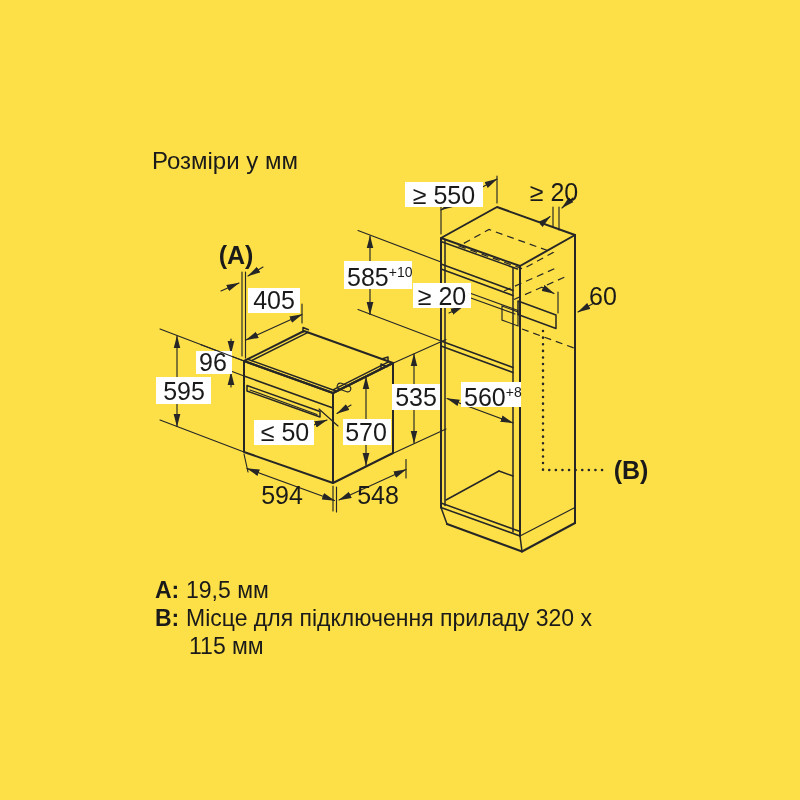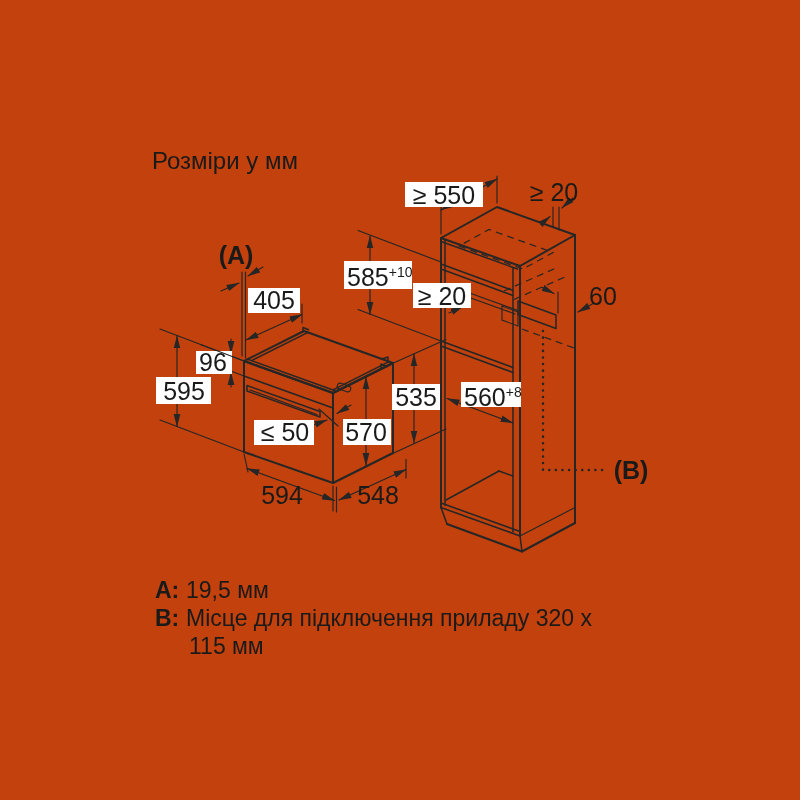--- a/index.html
+++ b/index.html
@@ -1,16 +1,16 @@
 <!DOCTYPE html>
 <html><head>
 <meta charset="utf-8">
 <style>
   html,body{margin:0;padding:0;background:#ffffff;}
-  .stage{position:relative;width:800px;height:800px;background:#c2410c;overflow:hidden;
+  .stage{position:relative;width:800px;height:800px;background:#fde047;overflow:hidden;
          font-family:"Liberation Sans", sans-serif;}
   svg{position:absolute;left:0;top:0;}
   .ln   {stroke:#262626;fill:none;stroke-width:2;stroke-linejoin:round;stroke-linecap:round;}
   .med  {stroke:#262626;fill:none;stroke-width:1.5;stroke-linejoin:round;stroke-linecap:round;}
   .thin {stroke:#262626;fill:none;stroke-width:1.15;stroke-linecap:round;}
   .dash {stroke:#262626;fill:none;stroke-width:1.2;stroke-dasharray:7 5;}
   .dots {stroke:#262626;fill:none;stroke-width:2.5;stroke-dasharray:0.1 6.5;stroke-linecap:round;}
   .bg   {fill:#ffffff;stroke:none;}
   .t    {font:25px "Liberation Sans", sans-serif;fill:#1a1a1a;}
   .tb   {font:bold 25px "Liberation Sans", sans-serif;fill:#1a1a1a;}

